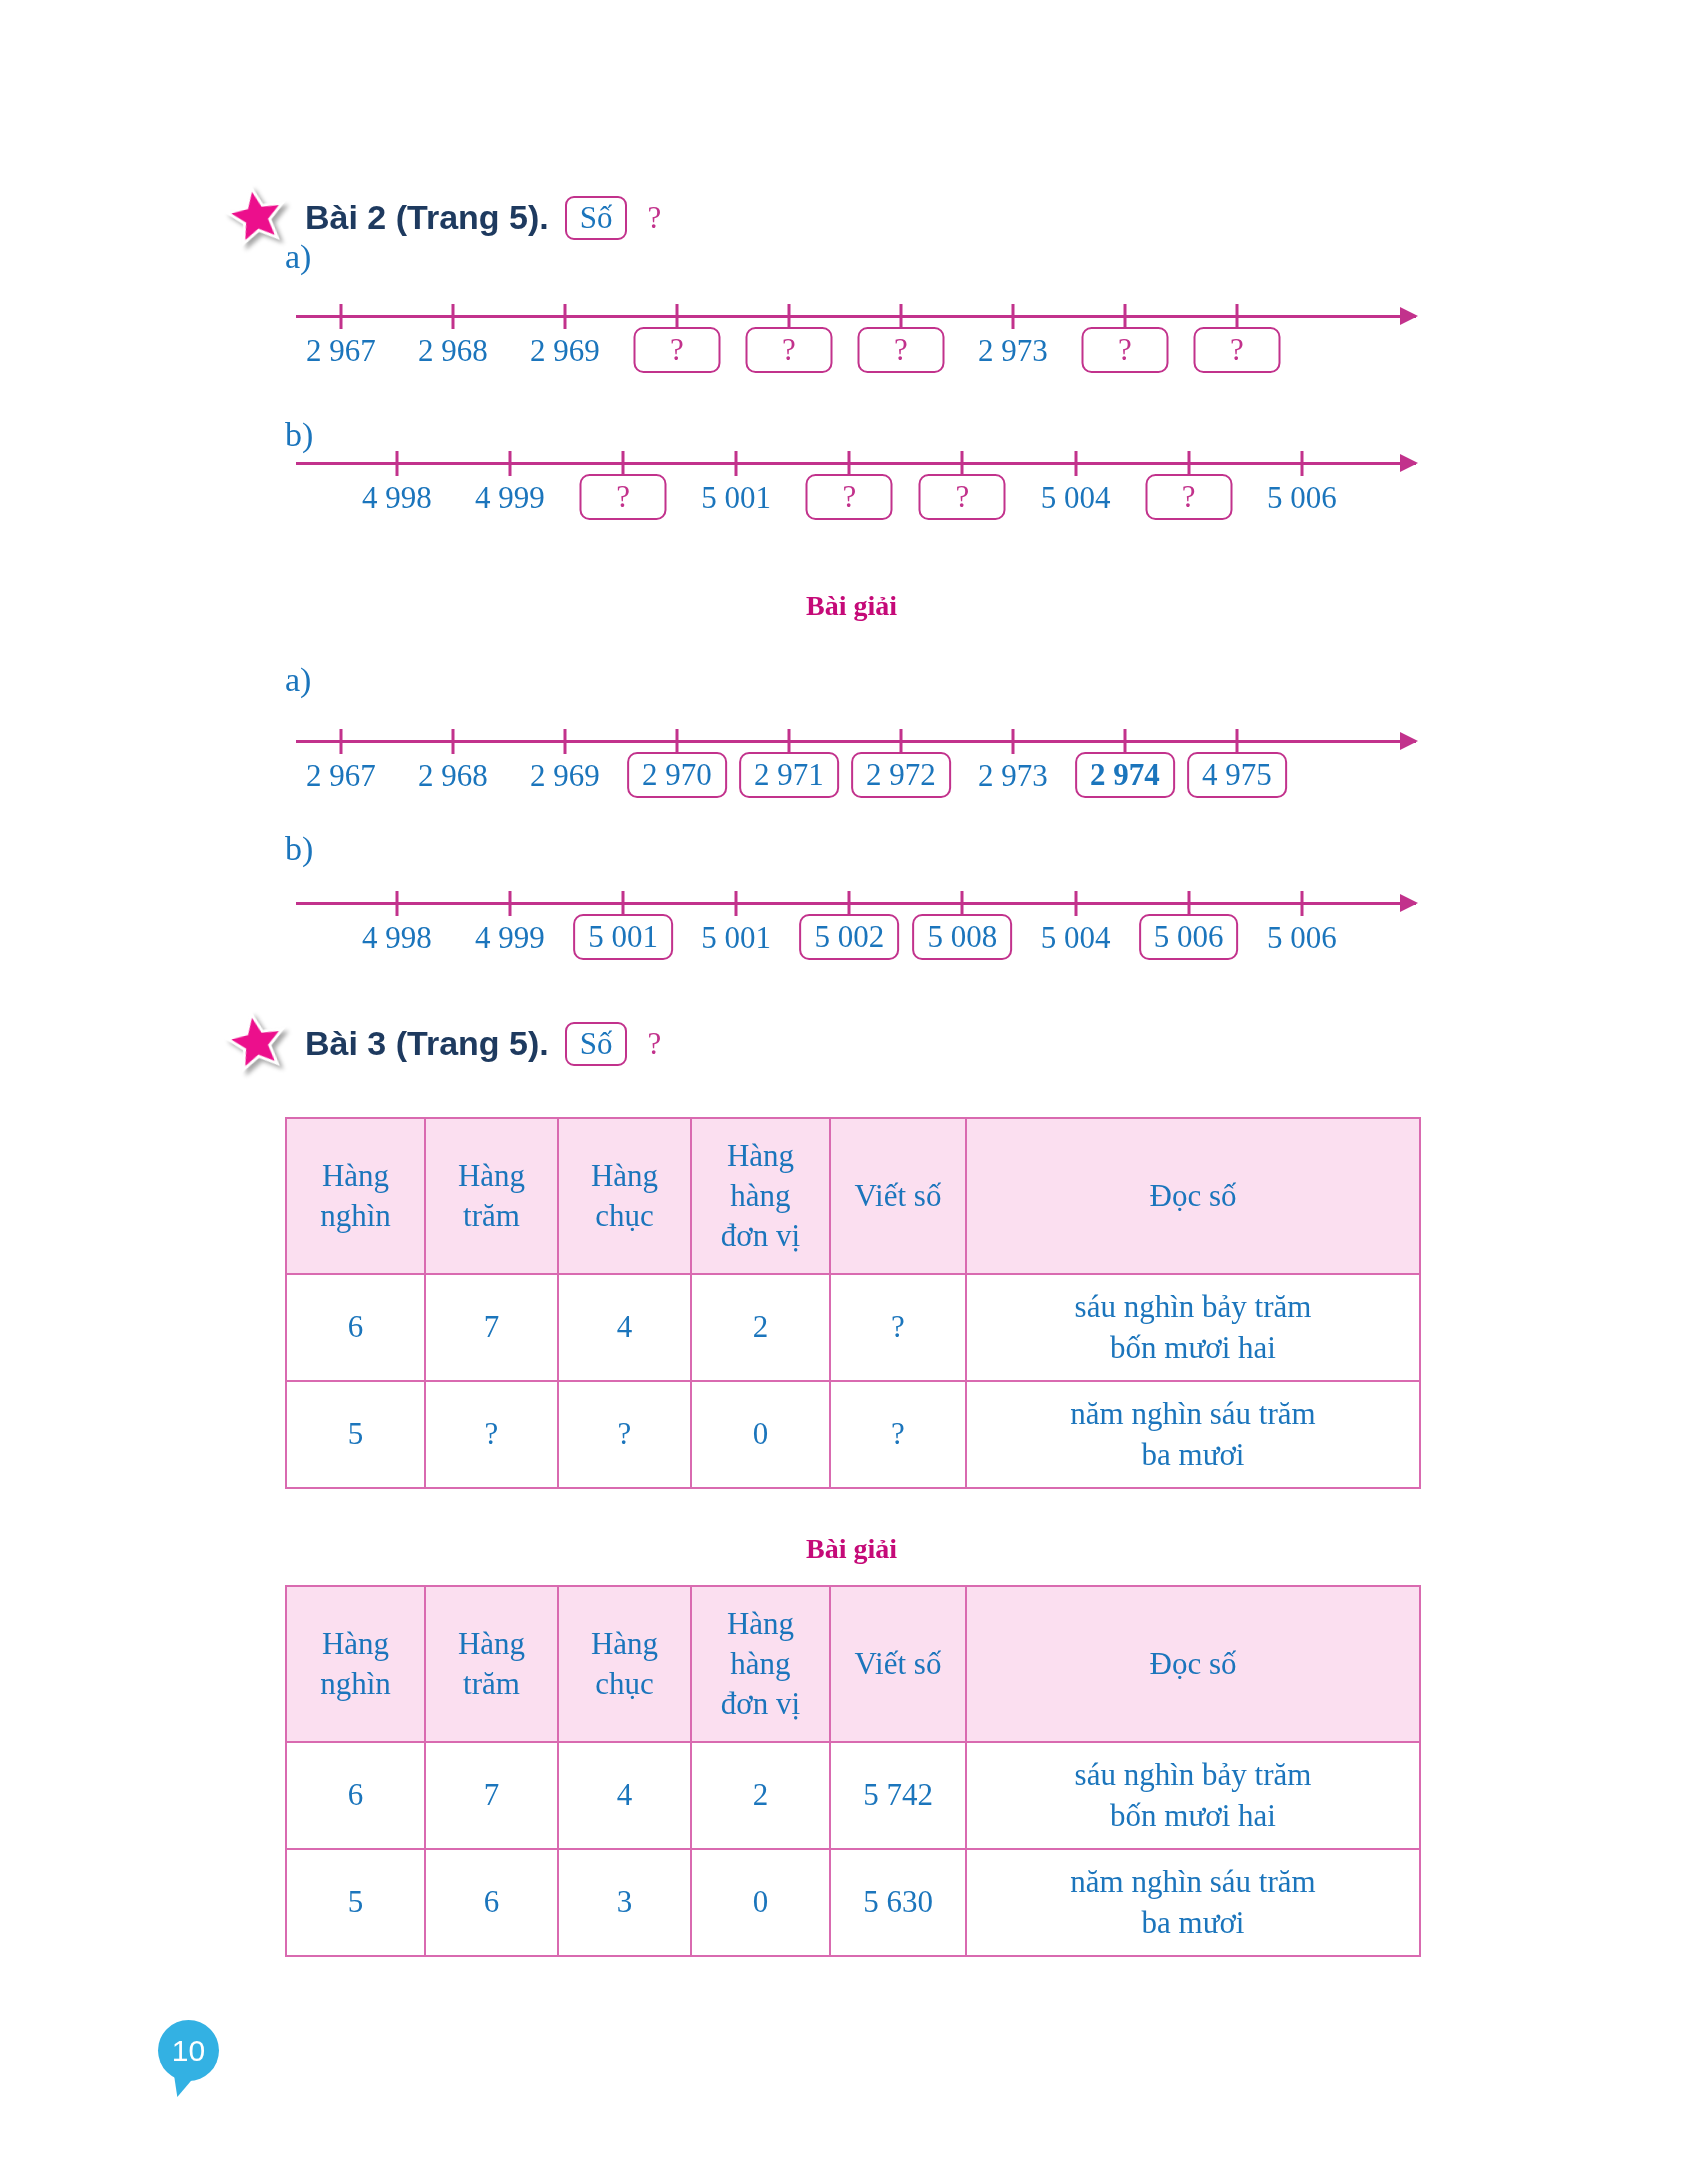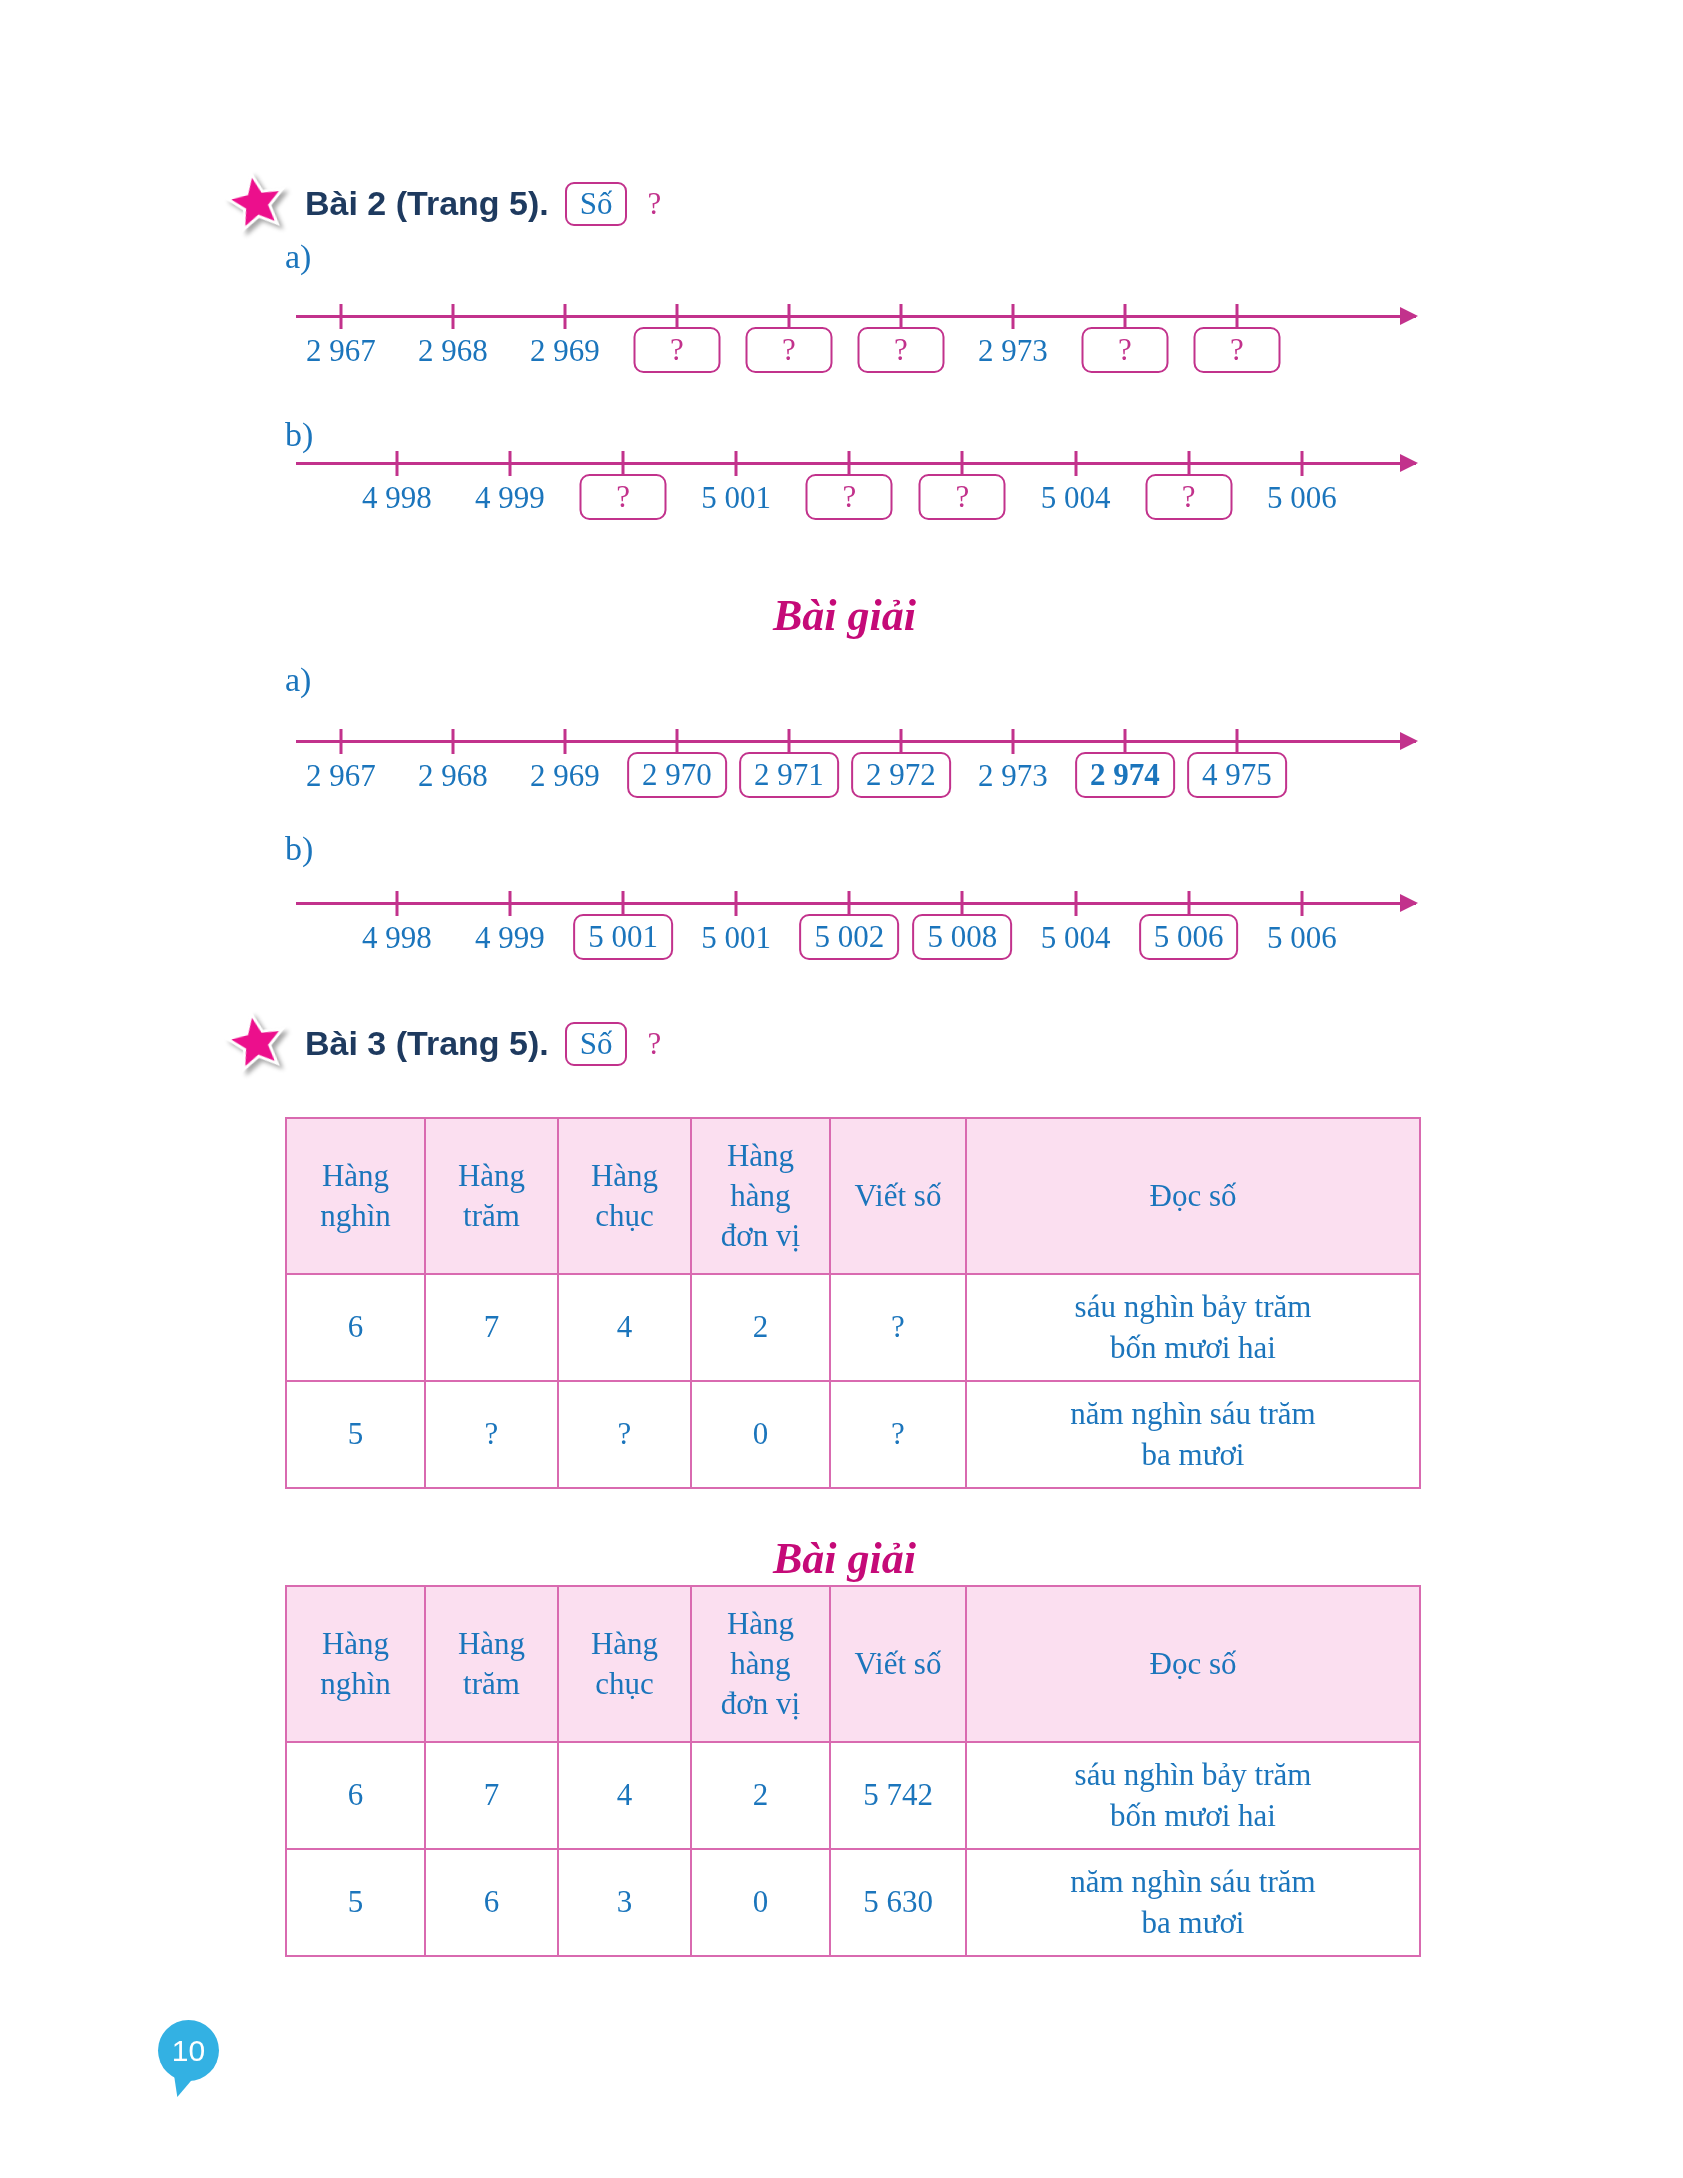--- a/index.html
+++ b/index.html
@@ -31,38 +31,38 @@
   
   .numberline{position:absolute;left:296px;width:1120px;height:109px;}
   .nl-track{position:absolute;top:28px;left:0;right:0;height:3px;background:var(--pink);}
   .nl-arrow{position:absolute;right:-2px;top:-8px;width:0;height:0;border-left:18px solid var(--pink);border-top:9.4px solid transparent;border-bottom:9.4px solid transparent;}
   .nl-tick{position:absolute;top:-11px;width:3px;height:25px;background:var(--pink);transform:translateX(-50%);}
   .nl-label{position:absolute;top:46px;transform:translateX(-50%);font-size:31px;color:var(--blue);white-space:nowrap;}
   .nl-label.boxed{top:40px;border:2.5px solid var(--pink);border-radius:10px;padding:3px 13px;min-width:87px;text-align:center;background:#fff;}
   .nl-label.qmark{color:var(--pink);}
 
   
-  .solution-heading{position:absolute;left:278px;width:1133px;text-align:center;font-size:44px;font-weight:bold;font-style:italic;color:var(--heading-pink);}
+  .solution-heading{position:absolute;left:285px;width:1133px;text-align:center;font-size:28px;font-weight:bold;color:var(--heading-pink);}
 
   
   table.dtable{position:absolute;border-collapse:collapse;table-layout:fixed;width:1133px;background:#fff;border:2.5px solid var(--table-border);}
   table.dtable th, table.dtable td{border:2px solid var(--table-border);color:var(--blue);text-align:center;vertical-align:middle;font-size:31px;font-weight:normal;white-space:pre-line;line-height:1.3;padding:4px 8px;}
   table.dtable thead th{background:var(--table-header-bg);height:156px;}
   table.dtable tbody td{height:107px;}
 
   
   .page-bubble{position:absolute;left:158px;top:2020px;width:61px;height:61px;background:var(--bubble-blue);border-radius:50%;color:#fff;display:flex;align-items:center;justify-content:center;font-size:30px;font-family:"Liberation Sans",sans-serif;}
   .page-bubble::after{content:"";position:absolute;bottom:-16px;left:16px;width:22px;height:22px;background:var(--bubble-blue);clip-path:polygon(0 0,100% 0,15% 100%);}
 </style>
 </head>
 <body>
 
 <div class="page">
 
-  <div class="ex-header" style="left:224px;top:168px;">
+  <div class="ex-header" style="left:224px;top:182px;">
     <svg class="star-icon" viewBox="0 0 24 24">
       <path d="M12 1l2.9 6.9 7.3.6-5.5 4.9 1.6 7.2L12 16.8l-6.3 3.8 1.6-7.2L1.8 8.5l7.3-.6z" fill="#ec0f8c" stroke="#ffffff" stroke-width="1.1"></path>
     </svg>
     <span class="ex-title">Bài 2 (Trang 5).</span>
     <span class="so-box">
         <span>Số</span>
       </span>
     <span class="so-q">?</span>
   </div>
 

